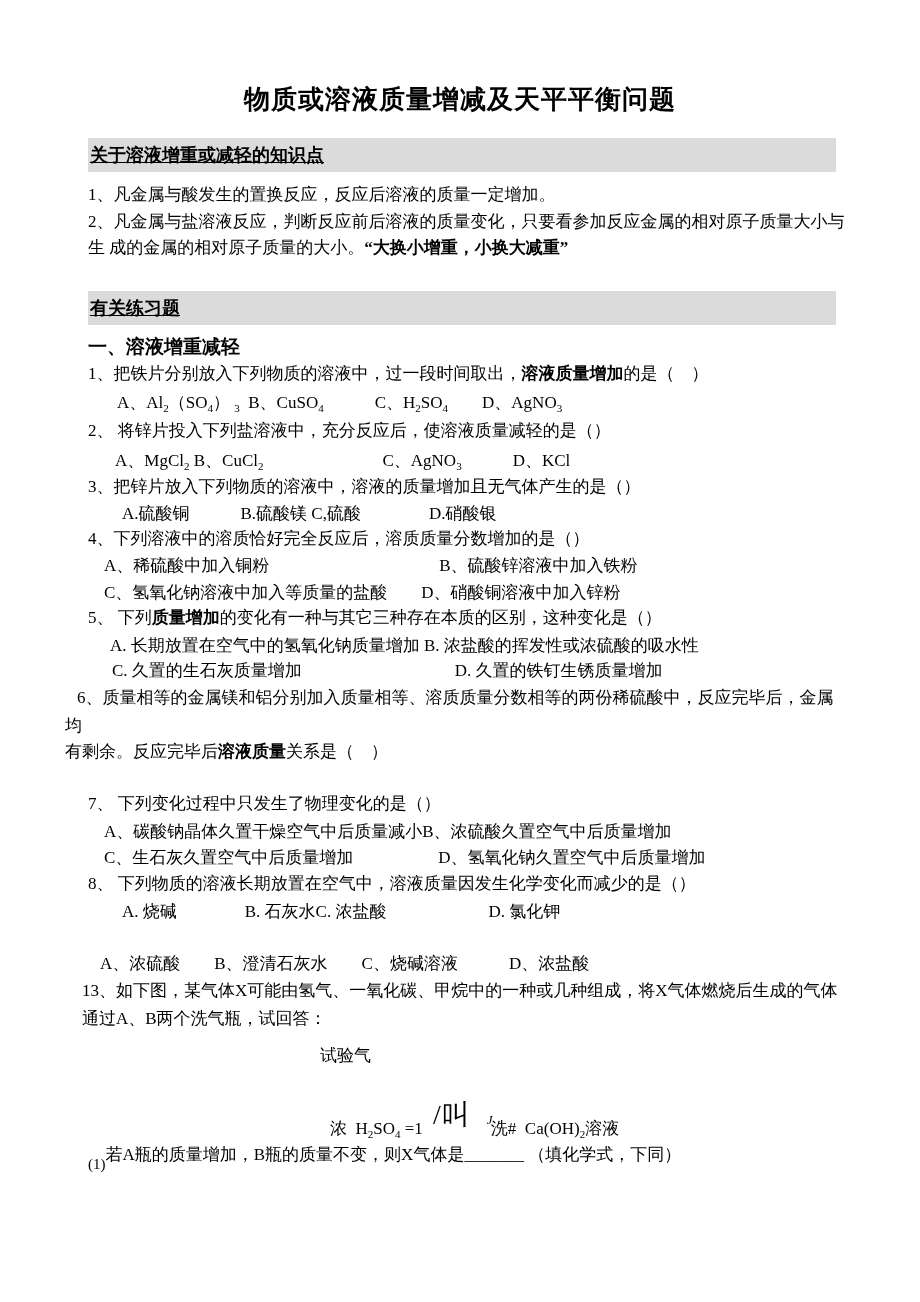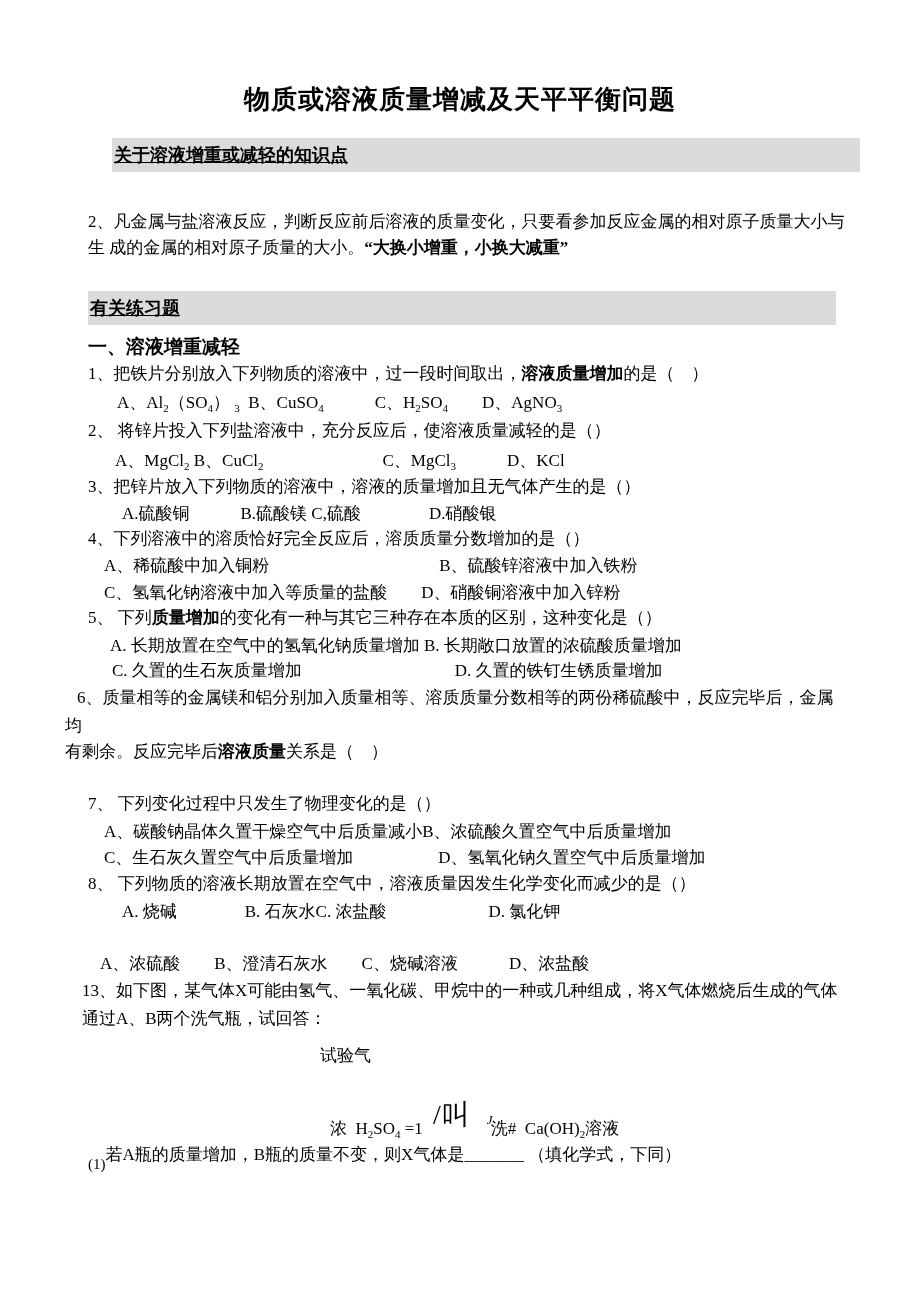--- a/index.html
+++ b/index.html
@@ -25,48 +25,49 @@
   .dn{font-size:15px;vertical-align:-9px;}
   .glyph{font-size:28px;letter-spacing:1px;}
 </style>
 </head>
 <body>
 
 <div class="page">
 
   <div class="title">物质或溶液质量增减及天平平衡问题</div>
 
-  <div class="bar" style="top:138px;margin-left:24px;">
+  <div class="bar" style="top:138px;">
     <span class="bar-text">关于溶液增重或减轻的知识点</span>
   </div>
 
+  <div class="line" style="left:88px;top:184px;"><span>1、凡金属与酸发生的置换反应，反应后溶液的质量一定增加。</span></div>
   <div class="line" style="left:88px;top:211px;"><span>2、凡金属与盐溶液反应，判断反应前后溶液的质量变化，只要看参加反应金属的相对原子质量大小与</span></div>
   <div class="line" style="left:88px;top:237px;"><span>生 成的金属的相对原子质量的大小。</span><span class="b">“大换小增重，小换大减重”</span></div>
 
   <div class="bar" style="top:291px;">
     <span class="bar-text">有关练习题</span>
   </div>
 
   <div class="line sec" style="left:88px;top:335px;">一、溶液增重减轻</div>
 
   <div class="line" style="left:88px;top:363px;"><span>1、把铁片分别放入下列物质的溶液中，过一段时间取出，</span><span class="b">溶液质量增加</span><span>的是（　）</span></div>
   <div class="line" style="left:117px;top:392px;"><span>A、Al</span><span class="sub">2</span><span>（SO</span><span class="sub">4</span><span>） </span><span class="sub">3</span><span>  B、CuSO</span><span class="sub">4</span><span>　　　C、H</span><span class="sub">2</span><span>SO</span><span class="sub">4</span><span>　　D、AgNO</span><span class="sub">3</span></div>
 
   <div class="line" style="left:88px;top:420px;"><span>2、 将锌片投入下列盐溶液中，充分反应后，使溶液质量减轻的是（）</span></div>
-  <div class="line" style="left:115px;top:450px;"><span>A、MgCl</span><span class="sub">2</span><span> B、CuCl</span><span class="sub">2</span><span>　　　　　　　C、MgCl</span><span class="sub">3</span><span>　　　D、KCl</span></div>
+  <div class="line" style="left:115px;top:450px;"><span>A、MgCl</span><span class="sub">2</span><span> B、CuCl</span><span class="sub">2</span><span>　　　　　　　C、AgNO</span><span class="sub">3</span><span>　　　D、KCl</span></div>
 
   <div class="line" style="left:88px;top:476px;"><span>3、把锌片放入下列物质的溶液中，溶液的质量增加且无气体产生的是（）</span></div>
   <div class="line" style="left:122px;top:503px;"><span>A.硫酸铜　　　B.硫酸镁 C,硫酸　　　　D.硝酸银</span></div>
 
   <div class="line" style="left:88px;top:528px;"><span>4、下列溶液中的溶质恰好完全反应后，溶质质量分数增加的是（）</span></div>
   <div class="line" style="left:104px;top:555px;"><span>A、稀硫酸中加入铜粉　　　　　　　　　　B、硫酸锌溶液中加入铁粉</span></div>
   <div class="line" style="left:104px;top:582px;"><span>C、氢氧化钠溶液中加入等质量的盐酸　　D、硝酸铜溶液中加入锌粉</span></div>
 
   <div class="line" style="left:88px;top:607px;"><span>5、 下列</span><span class="b">质量增加</span><span>的变化有一种与其它三种存在本质的区别，这种变化是（）</span></div>
-  <div class="line" style="left:110px;top:635px;"><span>A. 长期放置在空气中的氢氧化钠质量增加 B. 长期敞口放置的浓硫酸质量增加</span></div>
+  <div class="line" style="left:110px;top:635px;"><span>A. 长期放置在空气中的氢氧化钠质量增加 B. 浓盐酸的挥发性或浓硫酸的吸水性</span></div>
   <div class="line" style="left:112px;top:660px;"><span>C. 久置的生石灰质量增加　　　　　　　　　D. 久置的铁钉生锈质量增加</span></div>
 
   <div class="line" style="left:77px;top:687px;"><span>6、质量相等的金属镁和铝分别加入质量相等、溶质质量分数相等的两份稀硫酸中，反应完毕后，金属</span></div>
   <div class="line" style="left:65px;top:715px;"><span>均</span></div>
   <div class="line" style="left:65px;top:741px;"><span>有剩余。反应完毕后</span><span class="b">溶液质量</span><span>关系是（　）</span></div>
 
   <div class="line" style="left:88px;top:793px;"><span>7、 下列变化过程中只发生了物理变化的是（）</span></div>
   <div class="line" style="left:104px;top:821px;"><span>A、碳酸钠晶体久置干燥空气中后质量减小B、浓硫酸久置空气中后质量增加</span></div>
   <div class="line" style="left:104px;top:847px;"><span>C、生石灰久置空气中后质量增加　　　　　D、氢氧化钠久置空气中后质量增加</span></div>
 

